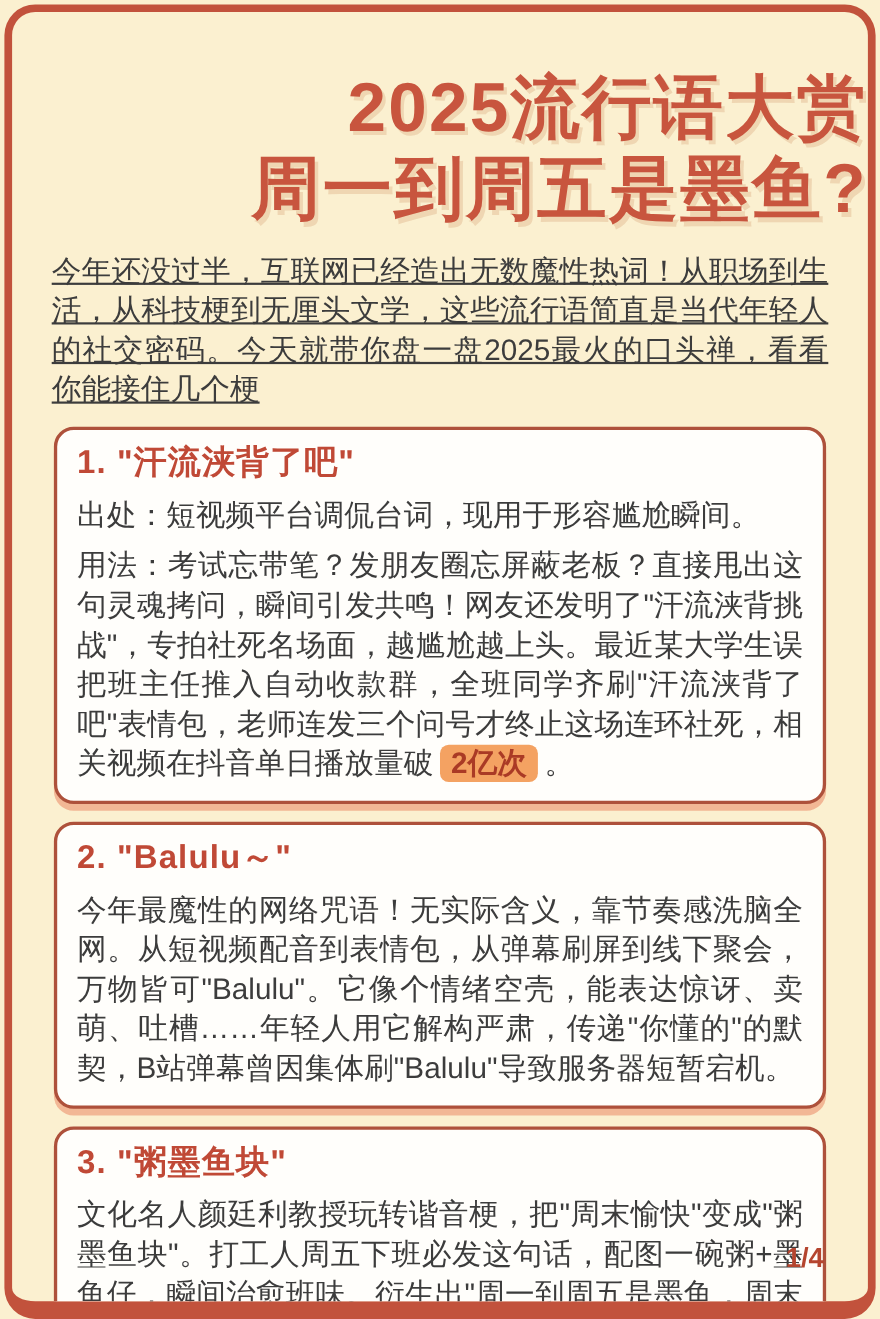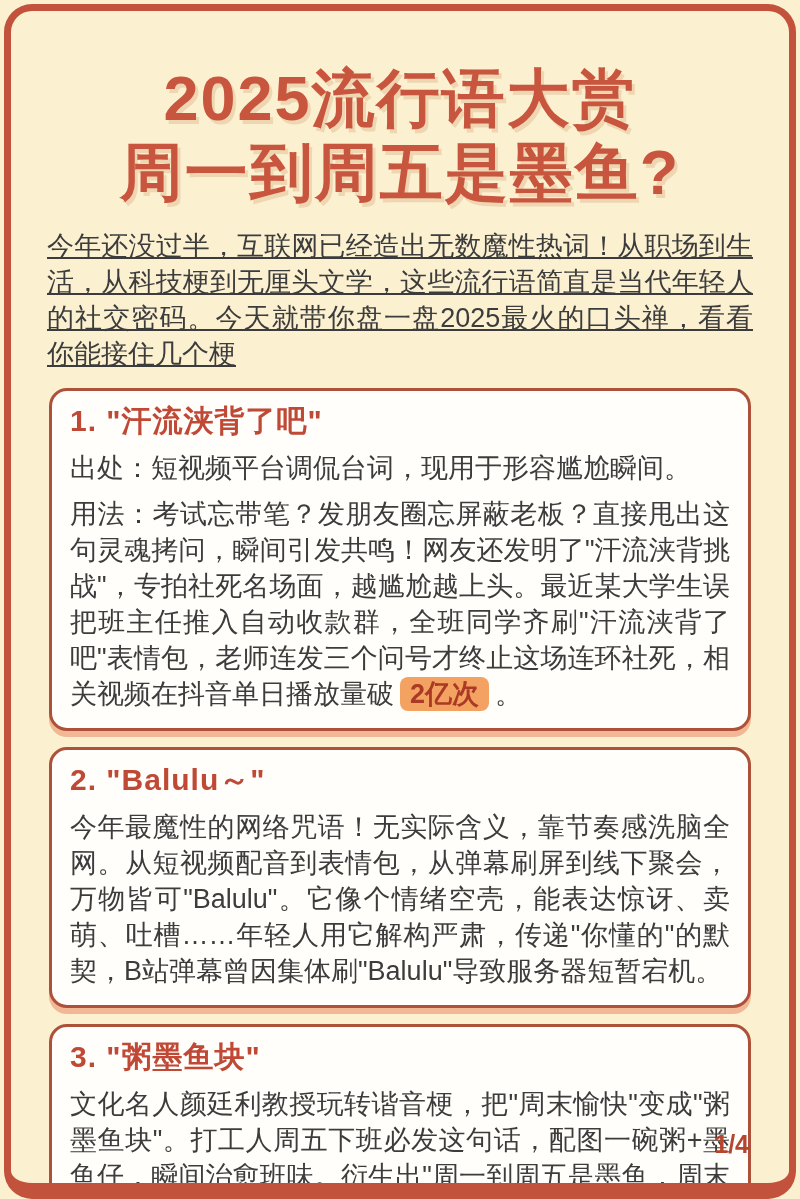--- a/index.html
+++ b/index.html
@@ -14,21 +14,21 @@
     position: absolute;
     top: 4px; left: 4px; right: 4px; bottom: 0;
     border: 7px solid #c2523c;
     border-bottom-width: 16px;
     border-radius: 28px;
     background: #fbf0d0;
     overflow: hidden;
   }
   .title-block {
     margin-top: 50px;
-    text-align: center;
+    text-align: right;
     color: #c8553e;
     font-weight: bold;
     font-size: 63px;
     line-height: 1.18;
     letter-spacing: 2px;
     text-shadow: 3px 4px 0 rgba(198, 124, 74, 0.22);
   }
   .intro {
     margin: 18px 36px 0 36px;
     font-size: 27px;

